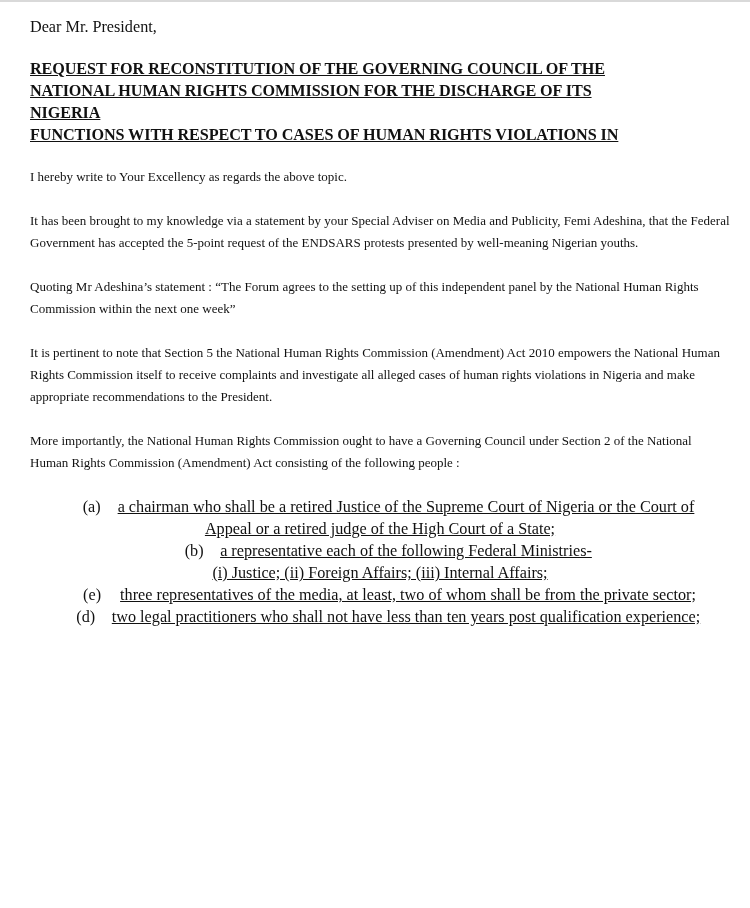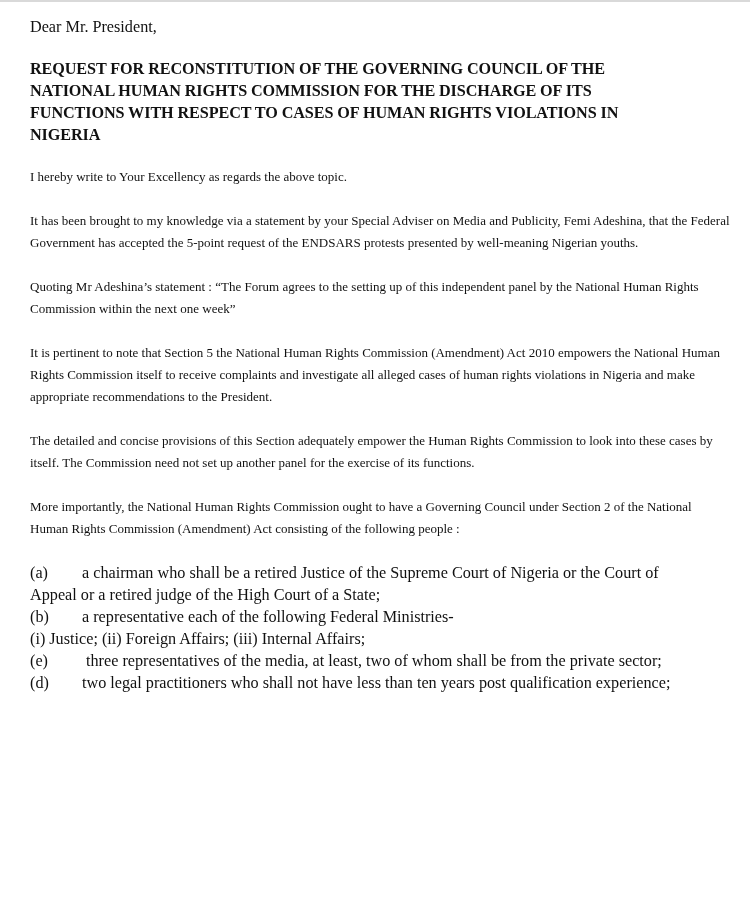--- a/index.html
+++ b/index.html
@@ -44,24 +44,26 @@
     .para {
       font-size: 13px;
       line-height: 22px;
       margin: 0 0 22px 0;
     }
     .list {
       font-size: 16.2px;
       line-height: 22px;
       margin: 0;
       padding: 0;
+      text-align: center;
     }
     .list-line {
       display: block;
       white-space: nowrap;
+      text-decoration: underline;
     }
     .marker {
       display: inline-block;
       width: 52px;
     }
     .marker.wide {
       width: 56px;
     }
   </style>
 </head>
@@ -69,29 +71,28 @@
 
 <div class="top-rule"></div>
 
 <div class="letter">
 
   <p class="salutation">Dear Mr. President,</p>
 
   <p class="subject">
     <span class="list-line">REQUEST FOR RECONSTITUTION OF THE GOVERNING COUNCIL OF THE</span>
     <span class="list-line">NATIONAL HUMAN RIGHTS COMMISSION FOR THE DISCHARGE OF ITS</span>
+    <span class="list-line">NIGERIA</span>
     <span class="list-line">FUNCTIONS WITH RESPECT TO CASES OF HUMAN RIGHTS VIOLATIONS IN</span>
-    <span class="list-line">NIGERIA</span>
   </p>
 
   <p class="para">I hereby write to Your Excellency as regards the above topic.</p>
   <p class="para">It has been brought to my knowledge via a statement by your Special Adviser on Media and Publicity, Femi Adeshina, that the Federal Government has accepted the 5-point request of the ENDSARS protests presented by well-meaning Nigerian youths.</p>
   <p class="para">Quoting Mr Adeshina’s statement : “The Forum agrees to the setting up of this independent panel by the National Human Rights Commission within the next one week”</p>
   <p class="para">It is pertinent to note that Section 5 the National Human Rights Commission (Amendment) Act 2010 empowers the National Human Rights Commission itself to receive complaints and investigate all alleged cases of human rights violations in Nigeria and make appropriate recommendations to the President.</p>
-  <p class="para">The detailed and concise provisions of this Section adequately empower the Human Rights Commission to look into these cases by itself. The Commission need not set up another panel for the exercise of its functions.</p>
   <p class="para">More importantly, the National Human Rights Commission ought to have a Governing Council under Section 2 of the National Human Rights Commission (Amendment) Act consisting of the following people :</p>
 
   <div class="list">
     <span class="list-line">
       <span class="marker">(a)</span><span>a chairman who shall be a retired Justice of the Supreme Court of Nigeria or the Court of</span>
     </span>
     <span class="list-line">Appeal or a retired judge of the High Court of a State;</span>
 
     <span class="list-line">
       <span class="marker">(b)</span><span>a representative each of the following Federal Ministries-</span>

